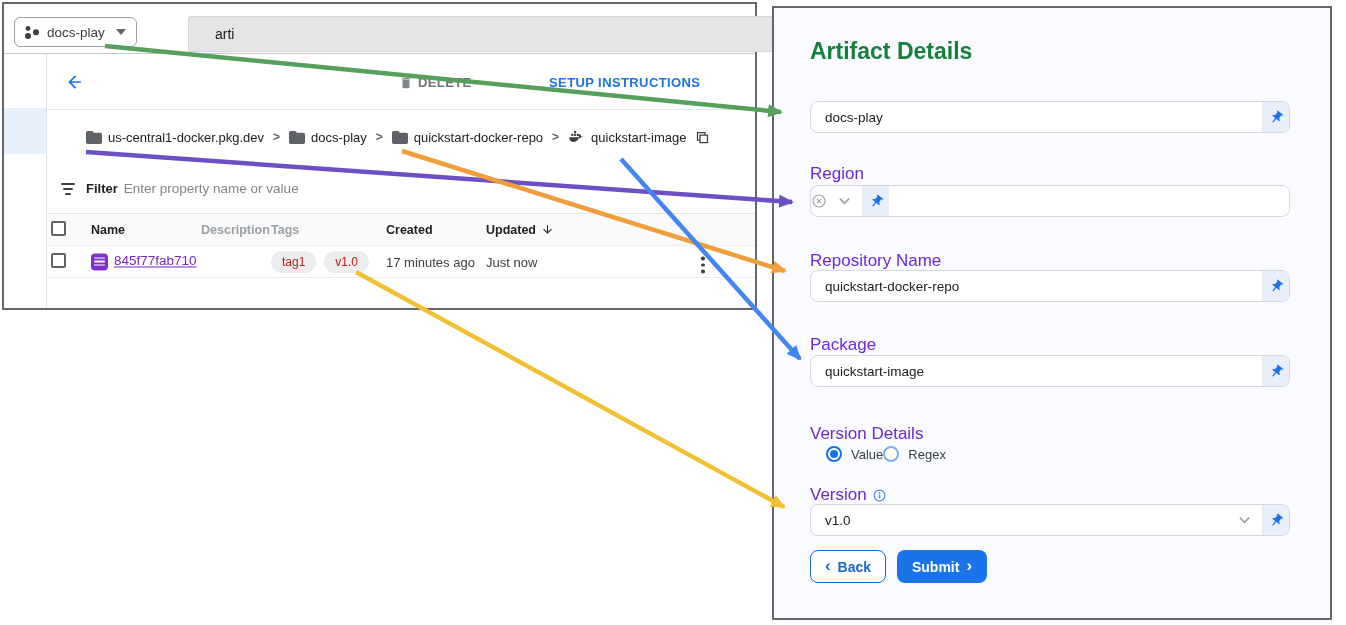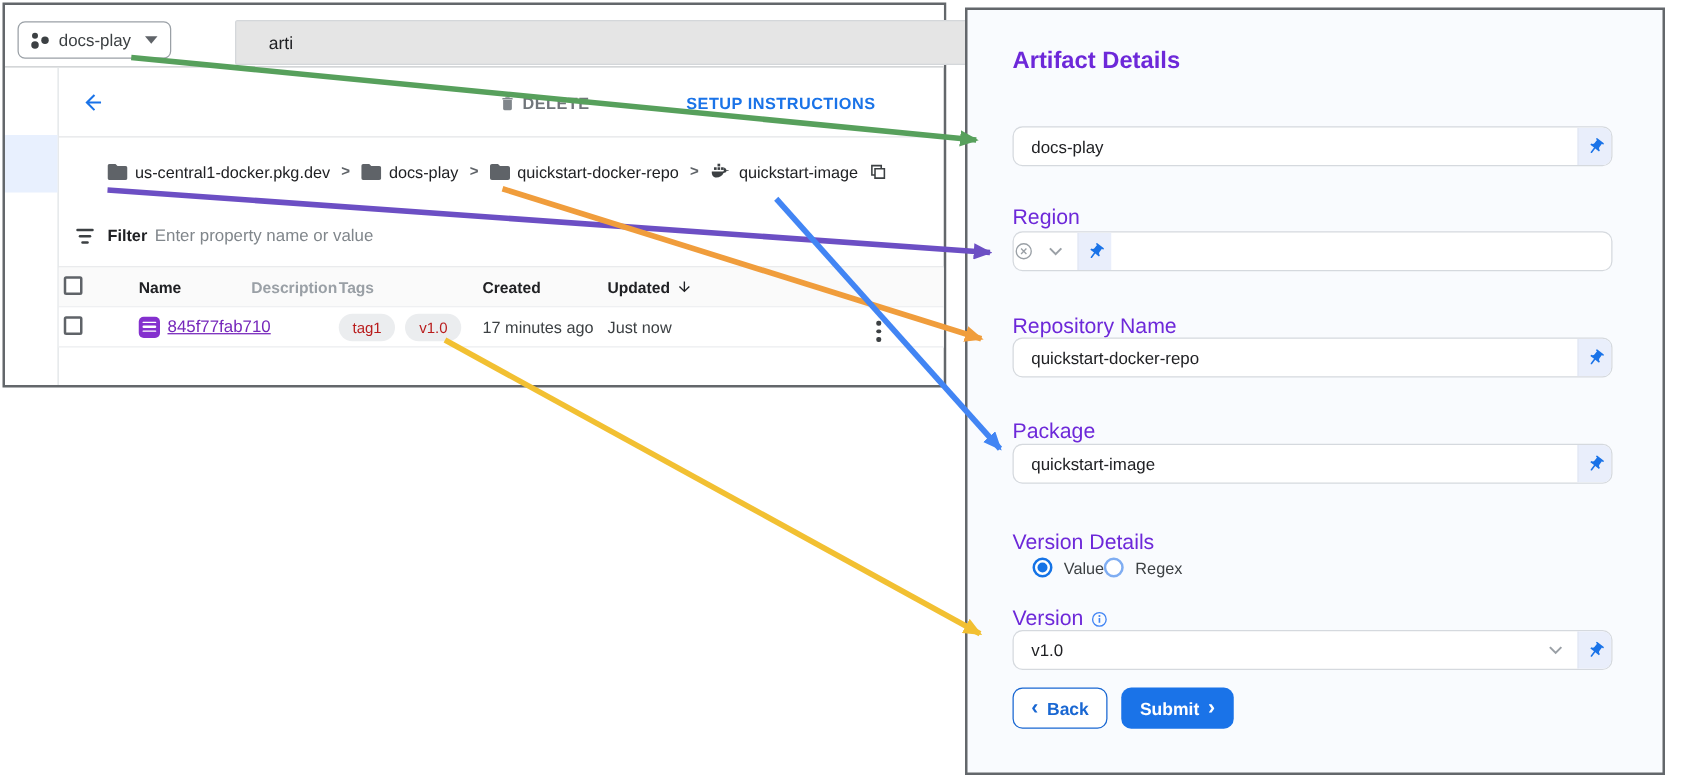--- a/index.html
+++ b/index.html
@@ -39,33 +39,33 @@
   .filter-row { position: absolute; left: 43px; top: 160px; right: 0; height: 50px; border-bottom: 1px solid #e3e5e8; display: flex; align-items: center; padding-left: 14px; }
   .filter-icon { display: inline-flex; flex-direction: column; gap: 3px; margin-right: 11px; }
   .filter-icon i { display: block; height: 2px; background: #3c4043; border-radius: 1px; }
   .filter-icon i:nth-child(1){ width: 14px; } .filter-icon i:nth-child(2){ width: 10px; margin: 0 auto;} .filter-icon i:nth-child(3){ width: 6px; margin: 0 auto;}
   .filter-label { font-size: 13px; font-weight: bold; color: #202124; margin-right: 6px; }
   .filter-placeholder { font-size: 13.5px; color: #80868b; }
 
   .thead { position: absolute; left: 43px; top: 210px; right: 0; height: 32px; background: #fafafa; border-bottom: 1px solid #ebedef; font-size: 12.5px; font-weight: bold; color: #202124; }
   .trow  { position: absolute; left: 43px; top: 242px; right: 0; height: 32px; background: #fff; border-bottom: 1px solid #ebedef; font-size: 13px; color: #3c4043; }
   .cell { position: absolute; top: 50%; transform: translateY(-50%); white-space: nowrap; }
-  .col-cb { left: 4px; } .col-name { left: 64px; } .col-desc { left: 154px; } .col-tags { left: 224px; } .col-created { left: 339px; } .col-updated { left: 439px; } .col-menu { left: 648px; }
+  .col-cb { left: 4px; } .col-name { left: 44px; } .col-desc { left: 154px; } .col-tags { left: 224px; } .col-created { left: 339px; } .col-updated { left: 439px; } .col-menu { left: 648px; }
   .thead .col-desc, .thead .col-tags { color: #9aa0a6; font-weight: bold; }
   .checkbox { display: inline-block; width: 15px; height: 15px; border: 2px solid #5f6368; border-radius: 2px; background: #fff; cursor: pointer; }
   .digest-icon { display: inline-flex; flex-direction: column; justify-content: center; gap: 2px; width: 17px; height: 17px; border-radius: 4px; background: #8430ce; padding: 3px; vertical-align: middle; margin-right: 6px; }
   .digest-icon i { display: block; height: 1.6px; background: #fff; border-radius: 1px; }
   .digest-link { color: #7627bb; text-decoration: underline; cursor: pointer; font-size: 13.5px; }
   .chip { display: inline-block; background: #ebedef; border-radius: 12px; padding: 4px 11px; font-size: 12px; color: #b91c1c; margin-right: 8px; }
   .dot-menu { display: inline-flex; flex-direction: column; gap: 3px; cursor: pointer; padding: 2px 6px; }
   .dot-menu i { width: 3.5px; height: 3.5px; border-radius: 50%; background: #3c4043; }
   .sort-icon { vertical-align: -2px; margin-left: 5px; }
 
   
-  .form-title { position: absolute; left: 36px; top: 30px; font-size: 19px; font-weight: bold; color: #6d28d9; }
+  .form-title { position: absolute; left: 36px; top: 30px; font-size: 23px; font-weight: bold; color: #15803d; }
   .f-label { position: absolute; left: 36px; font-size: 17px; color: #6d28d9; display: flex; align-items: center; gap: 6px; }
   .field { position: absolute; left: 36px; width: 480px; height: 32px; border: 1px solid #d5d9de; border-radius: 8px; background: #fff; display: flex; align-items: stretch; overflow: hidden; cursor: text; }
   .field .value { flex: 1; display: flex; align-items: center; padding-left: 14px; font-size: 13.5px; color: #202124; }
   .field .suffix { display: flex; align-items: center; gap: 12px; padding-right: 12px; }
   .pin-seg { width: 27px; background: #e9eefb; display: flex; align-items: center; justify-content: center; cursor: pointer; border-left: 1px solid #e2e7f3; }
   .pin-seg svg { transform: rotate(38deg); }
   .icon-btn { display: flex; cursor: pointer; }
 
   .radio-row { position: absolute; left: 52px; display: flex; align-items: center; }
   .radio-item { display: flex; align-items: center; gap: 9px; font-size: 13px; color: #3c4043; cursor: pointer; }

